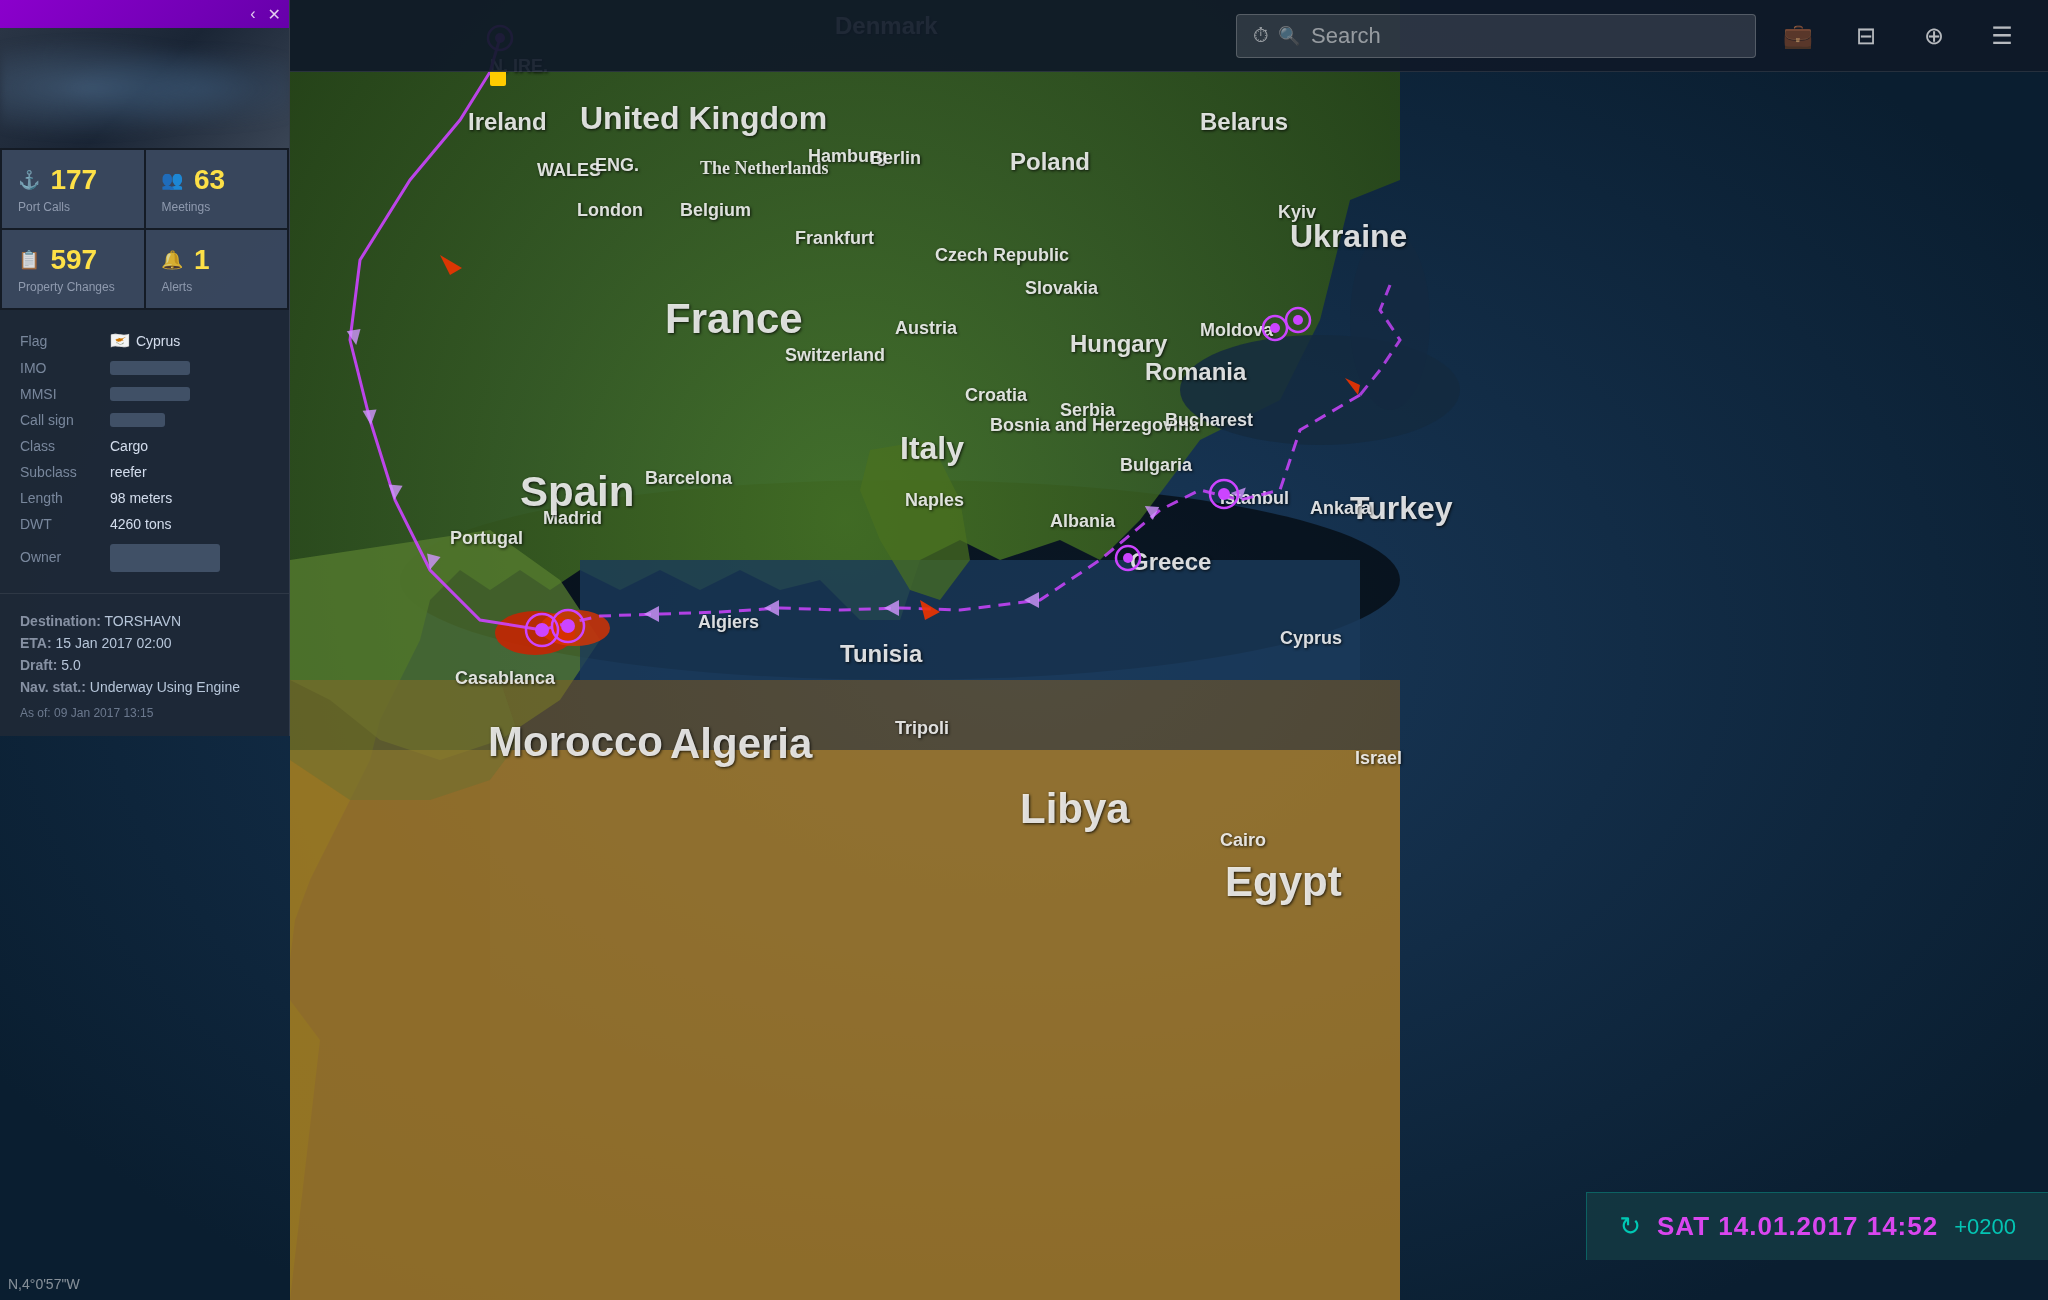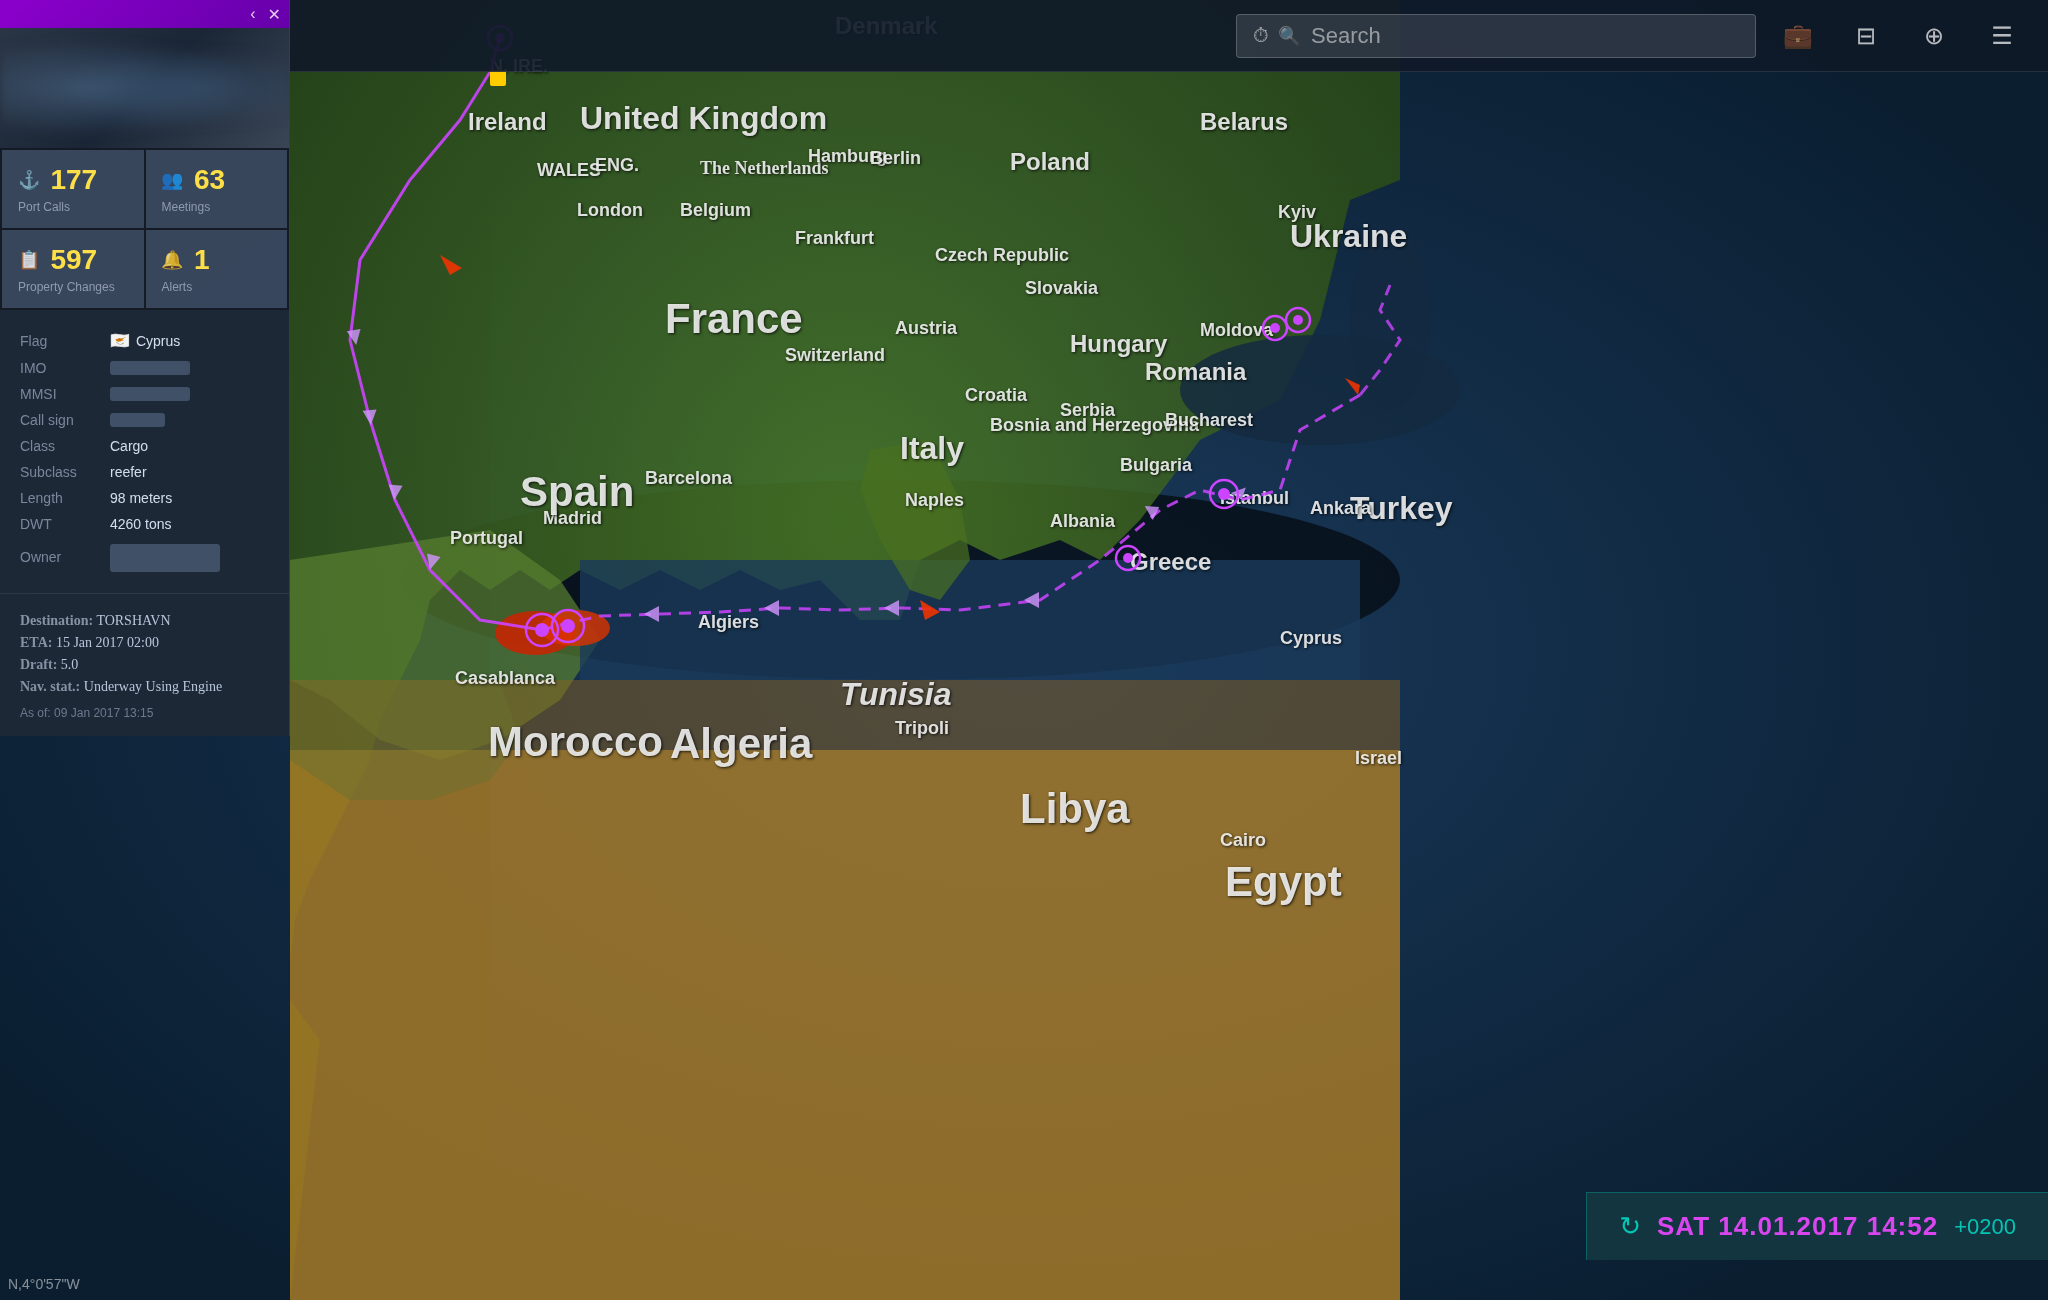--- a/index.html
+++ b/index.html
@@ -175,21 +175,20 @@
     }
     .flag-emoji { font-size: 16px; }
 
     #voyage-section {
       padding: 16px 20px;
     }
     .voyage-row {
       font-size: 14px;
       color: rgba(200,215,235,0.9);
       padding: 3px 0;
-      font-family: Liberation Serif, serif;
     }
     .voyage-label {
       color: rgba(180,190,210,0.7);
       font-weight: 600;
     }
     .timestamp {
       color: rgba(160,175,200,0.6);
       font-size: 12px;
       margin-top: 8px;
     }
@@ -387,21 +386,21 @@
     <div class="map-label" style="left: 543px; top: 508px; font-size: 18px;">Madrid</div>
     <div class="map-label" style="left: 520px; top: 468px; font-size: 42px;">Spain</div>
     <div class="map-label" style="left: 450px; top: 528px; font-size: 18px;">Portugal</div>
     <div class="map-label" style="left: 1130px; top: 548px; font-size: 24px;">Greece</div>
     <div class="map-label" style="left: 1350px; top: 490px; font-size: 32px;">Turkey</div>
     <div class="map-label" style="left: 1310px; top: 498px; font-size: 18px;">Ankara</div>
     <div class="map-label" style="left: 1220px; top: 488px; font-size: 18px;">Istanbul</div>
     <div class="map-label" style="left: 1280px; top: 628px; font-size: 18px;">Cyprus</div>
     <div class="map-label" style="left: 670px; top: 720px; font-size: 42px;">Algeria</div>
     <div class="map-label" style="left: 698px; top: 612px; font-size: 18px;">Algiers</div>
-    <div class="map-label" style="left: 840px; top: 676px; font-size: 32px; font-style: italic;">Tunisia</div>
+    <div class="map-label" style="left: 840px; top: 640px; font-size: 24px;">Tunisia</div>
     <div class="map-label" style="left: 895px; top: 718px; font-size: 18px;">Tripoli</div>
     <div class="map-label" style="left: 488px; top: 718px; font-size: 42px;">Morocco</div>
     <div class="map-label" style="left: 455px; top: 668px; font-size: 18px;">Casablanca</div>
     <div class="map-label" style="left: 1020px; top: 785px; font-size: 42px;">Libya</div>
     <div class="map-label" style="left: 1225px; top: 858px; font-size: 42px;">Egypt</div>
     <div class="map-label" style="left: 1355px; top: 748px; font-size: 18px;">Israel</div>
     <div class="map-label" style="left: 1220px; top: 830px; font-size: 18px;">Cairo</div>
   </div>
 
 <div id="side-panel">

